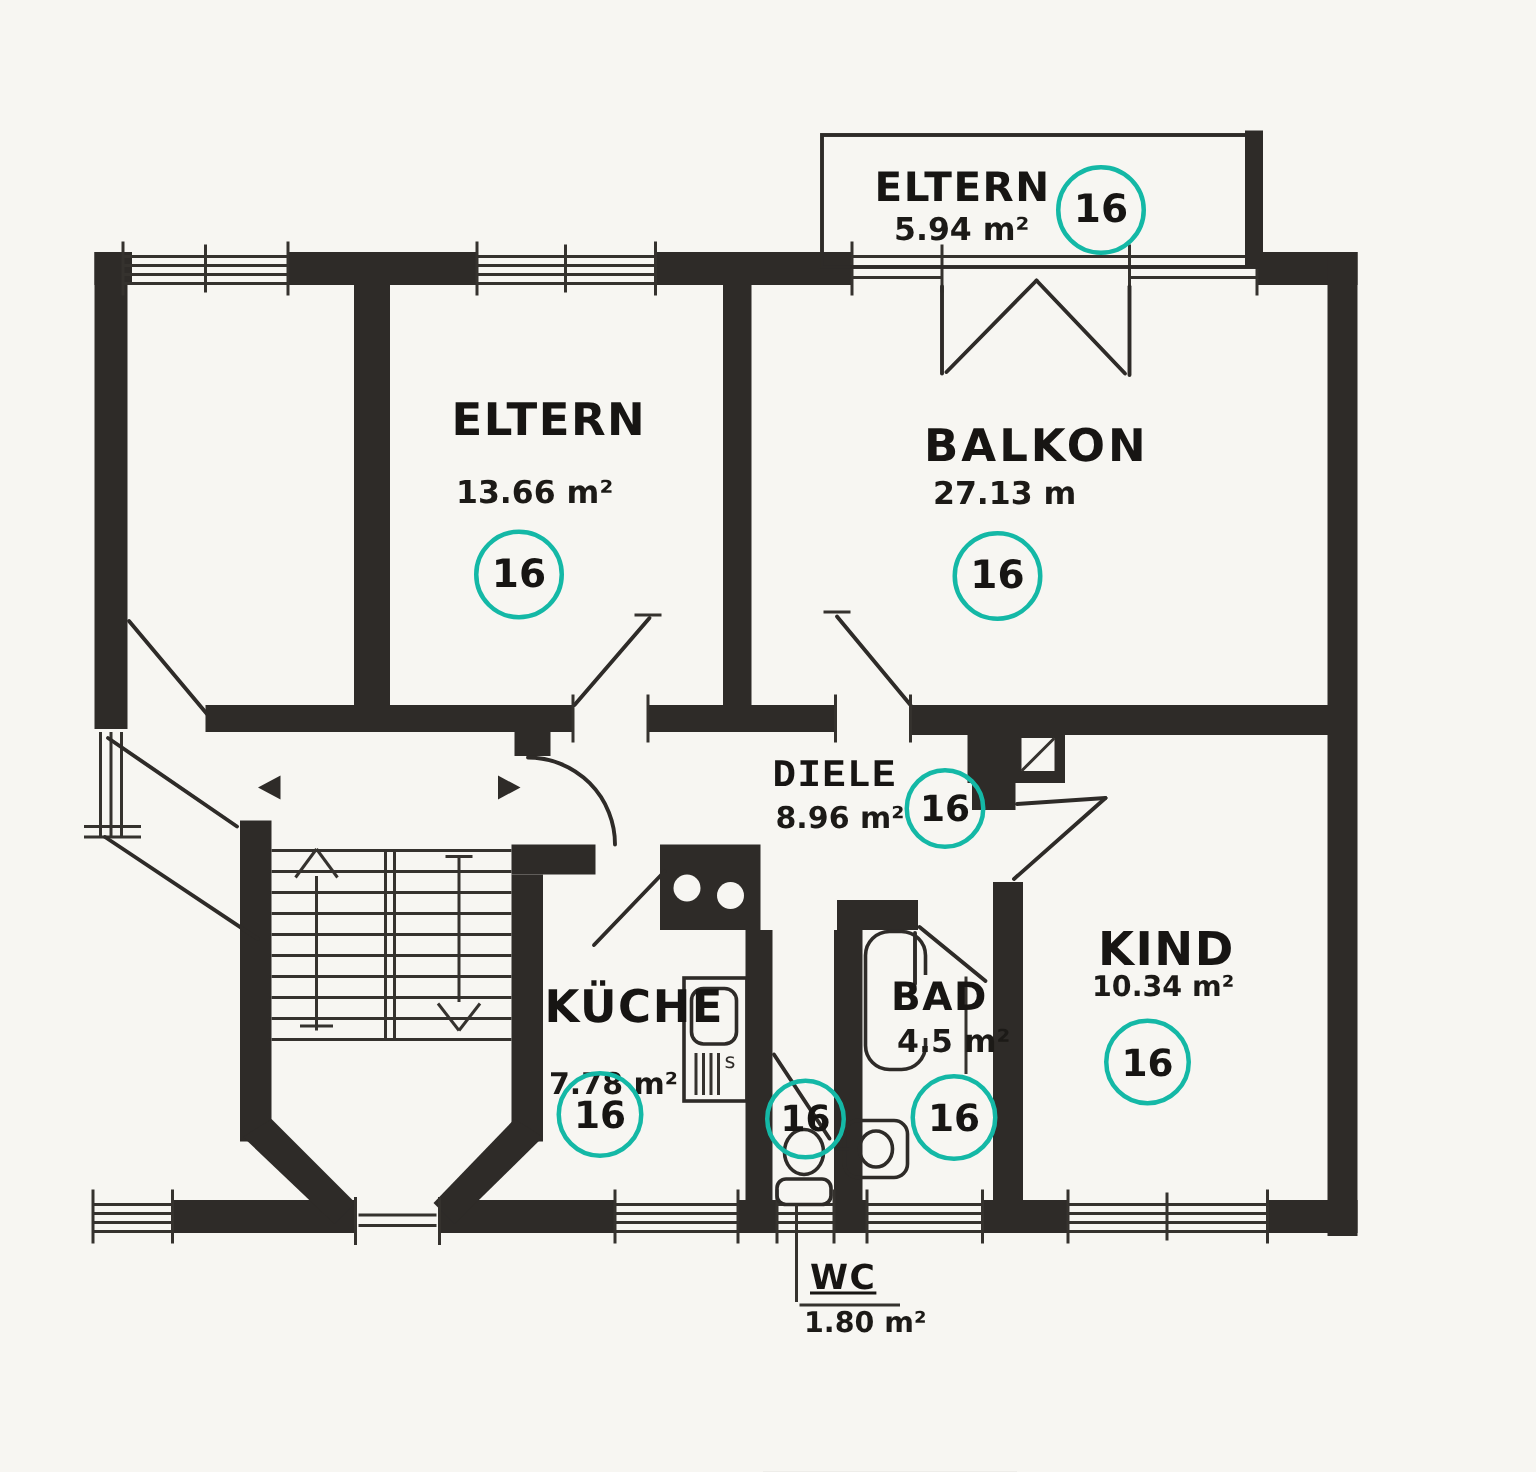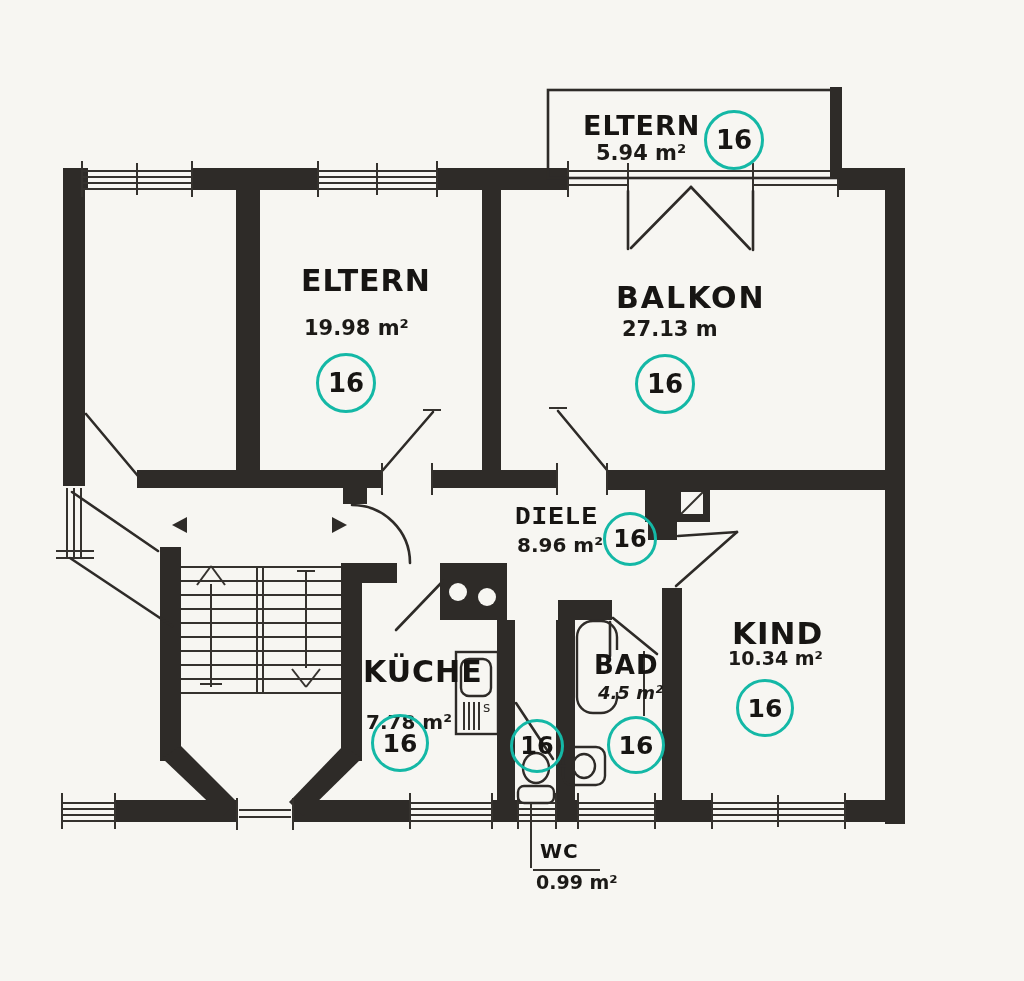--- a/index.html
+++ b/index.html
@@ -256,39 +256,39 @@
       <line class="ln" x1="533" y1="870" x2="600" y2="870"></line>
     </g>
   </g>
 </svg>
 
   <div class="lbl" style="left:583px;top:112px;font-size:27px;">ELTERN</div>
   <div class="area" style="left:596px;top:143px;font-size:21px;">5.94 m²</div>
   <div class="badge" style="left:704px;top:110px;width:54px;height:54px;font-size:26px;">16</div>
 
   <div class="lbl" style="left:301px;top:266px;font-size:30px;">ELTERN</div>
-  <div class="area" style="left:304px;top:318px;font-size:21px;">19.98 m²</div>
+  <div class="area" style="left:304px;top:318px;font-size:21px;">13.66 m²</div>
   <div class="badge" style="left:316px;top:353px;width:54px;height:54px;font-size:26px;">16</div>
 
   <div class="lbl" style="left:616px;top:283px;font-size:30px;letter-spacing:2px;">BALKON</div>
   <div class="area" style="left:622px;top:319px;font-size:21px;">27.13 m</div>
   <div class="badge" style="left:635px;top:354px;width:54px;height:54px;font-size:26px;">16</div>
 
   <div class="lbl" style="left:515px;top:504px;font-size:26px;font-family:Liberation Mono, monospace;">DIELE</div>
   <div class="area" style="left:517px;top:535px;font-size:20px;">8.96 m²</div>
   <div class="badge" style="left:603px;top:512px;width:48px;height:48px;font-size:24px;">16</div>
 
   <div class="lbl" style="left:363px;top:657px;font-size:30px;">KÜCHE</div>
   <div class="area" style="left:366px;top:712px;font-size:20px;">7.78 m²</div>
   <div class="badge" style="left:371px;top:714px;width:52px;height:52px;font-size:25px;">16</div>
 
   <div class="lbl" style="left:594px;top:652px;font-size:26px;">BAD</div>
-  <div class="area" style="left:598px;top:684px;font-size:18px;font-style:italic;">4.5 m²</div>
+  <div class="area" style="left:598px;top:684px;font-size:21px;">4.5 m²</div>
   <div class="badge" style="left:607px;top:716px;width:52px;height:52px;font-size:25px;">16</div>
 
   <div class="lbl" style="left:732px;top:618px;font-size:31px;">KIND</div>
   <div class="area" style="left:728px;top:649px;font-size:19px;">10.34 m²</div>
   <div class="badge" style="left:736px;top:679px;width:52px;height:52px;font-size:25px;">16</div>
 
-  <div class="lbl" style="left:540px;top:841px;font-size:20px;">WC</div>
-  <div class="area" style="left:536px;top:873px;font-size:19px;">0.99 m²</div>
+  <div class="lbl" style="left:540px;top:841px;font-size:23px;text-decoration:underline;">WC</div>
+  <div class="area" style="left:536px;top:873px;font-size:19px;">1.80 m²</div>
   <div class="badge" style="left:510px;top:719px;width:48px;height:48px;font-size:24px;">16</div>
 </div>
 
 </body></html>

